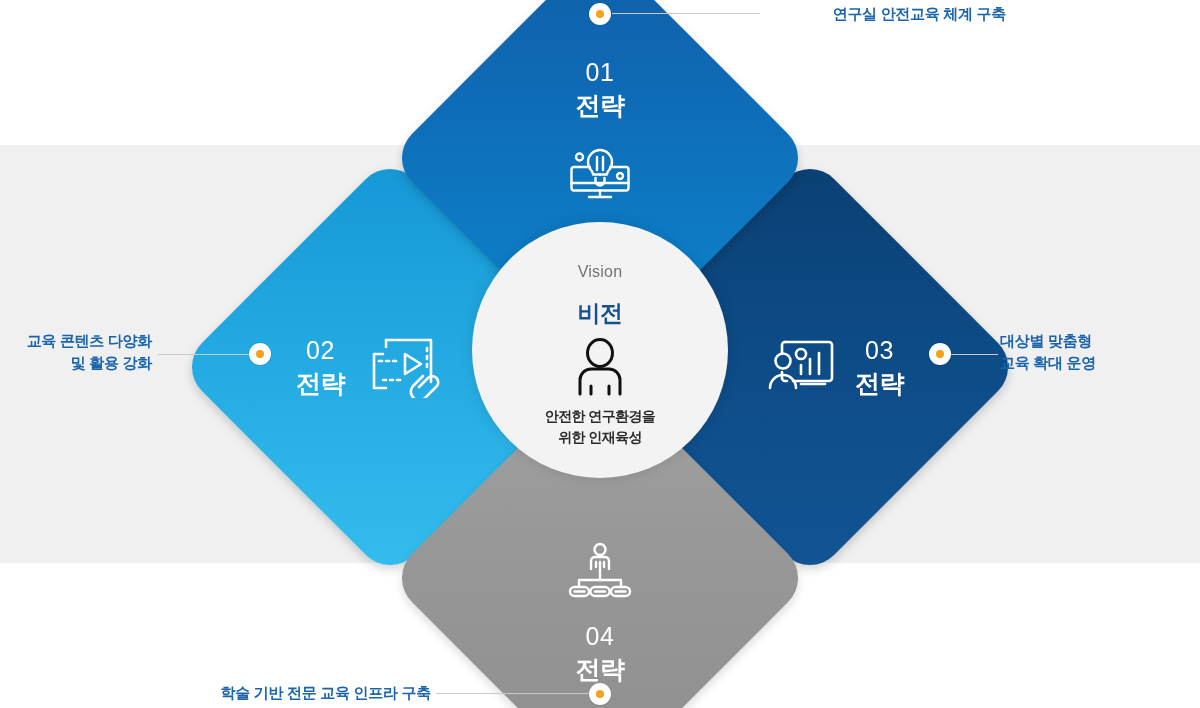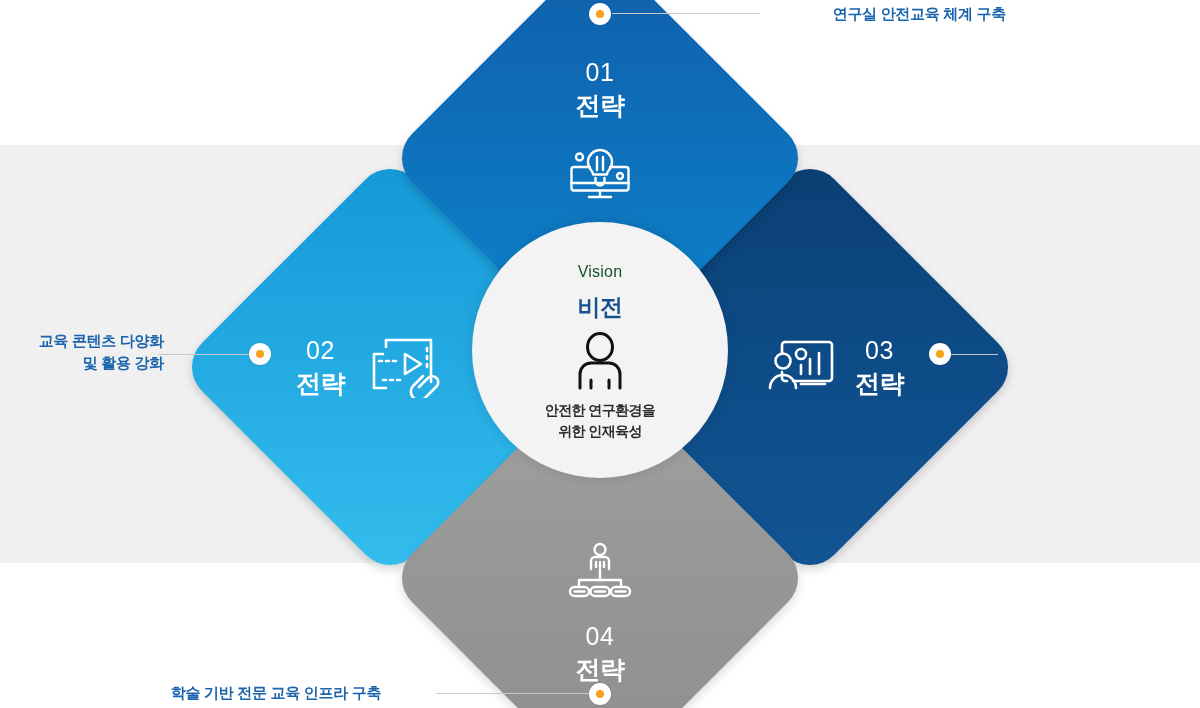--- a/index.html
+++ b/index.html
@@ -149,32 +149,32 @@
     background: #f3f3f3;
     box-shadow: 0 0 14px rgba(0,0,0,0.12);
     display: flex;
     flex-direction: column;
     align-items: center;
     justify-content: flex-start;
     padding-top: 40px;
     box-sizing: border-box;
   }
   #vision-en {
-    color: #14532d;
+    color: #737373;
     font-size: 16px;
     line-height: 20px;
     letter-spacing: 0.2px;
   }
   #vision-ko {
     color: #17508f;
     font-size: 23px;
     font-weight: bold;
     line-height: 30px;
     letter-spacing: -0.5px;
-    margin-top: 10px;
+    margin-top: 16px;
   }
   #vision-person { margin-top: 10px; }
   #vision-desc {
     color: #2b2b2b;
     font-size: 14px;
     font-weight: bold;
     line-height: 21px;
     text-align: center;
     white-space: pre-line;
     letter-spacing: -0.6px;
@@ -300,23 +300,25 @@
     <div id="vision-desc">안전한 연구환경을
 위한 인재육성</div>
   </div>
 
   <div class="conn-line h" style="left:612px; top:13px; width:148px;"></div>
   <div class="dot" style="left:589px; top:3px;"></div>
   <div class="outlabel left-aligned" style="left:766px; top:3px; width:240px;text-align:right;">연구실 안전교육 체계 구축</div>
 
   <div class="conn-line h" style="left:158px; top:354px; width:102px;"></div>
   <div class="dot" style="left:249px; top:343px;"></div>
-  <div class="outlabel right-aligned" style="left:16px; top:330px; width:148px;">교육 콘텐츠 다양화
+  <div class="outlabel right-aligned" style="left:4px; top:330px; width:148px;">교육 콘텐츠 다양화
 및 활용 강화</div>
 
   <div class="conn-line h" style="left:950px; top:354px; width:48px;"></div>
   <div class="dot" style="left:929px; top:343px;"></div>
+  <div class="outlabel left-aligned" style="left:1000px; top:330px; width:190px;">대상별 맞춤형
+교육 확대 운영</div>
 
   <div class="conn-line h" style="left:436px; top:693px; width:154px;"></div>
   <div class="dot" style="left:589px; top:683px;"></div>
-  <div class="outlabel right-aligned" style="left:144px; top:682px; width:264px;text-align:center;">학술 기반 전문 교육 인프라 구축</div>
+  <div class="outlabel right-aligned" style="left:167px; top:682px; width:264px;">학술 기반 전문 교육 인프라 구축</div>
 
 </div>
 
 </body></html>

